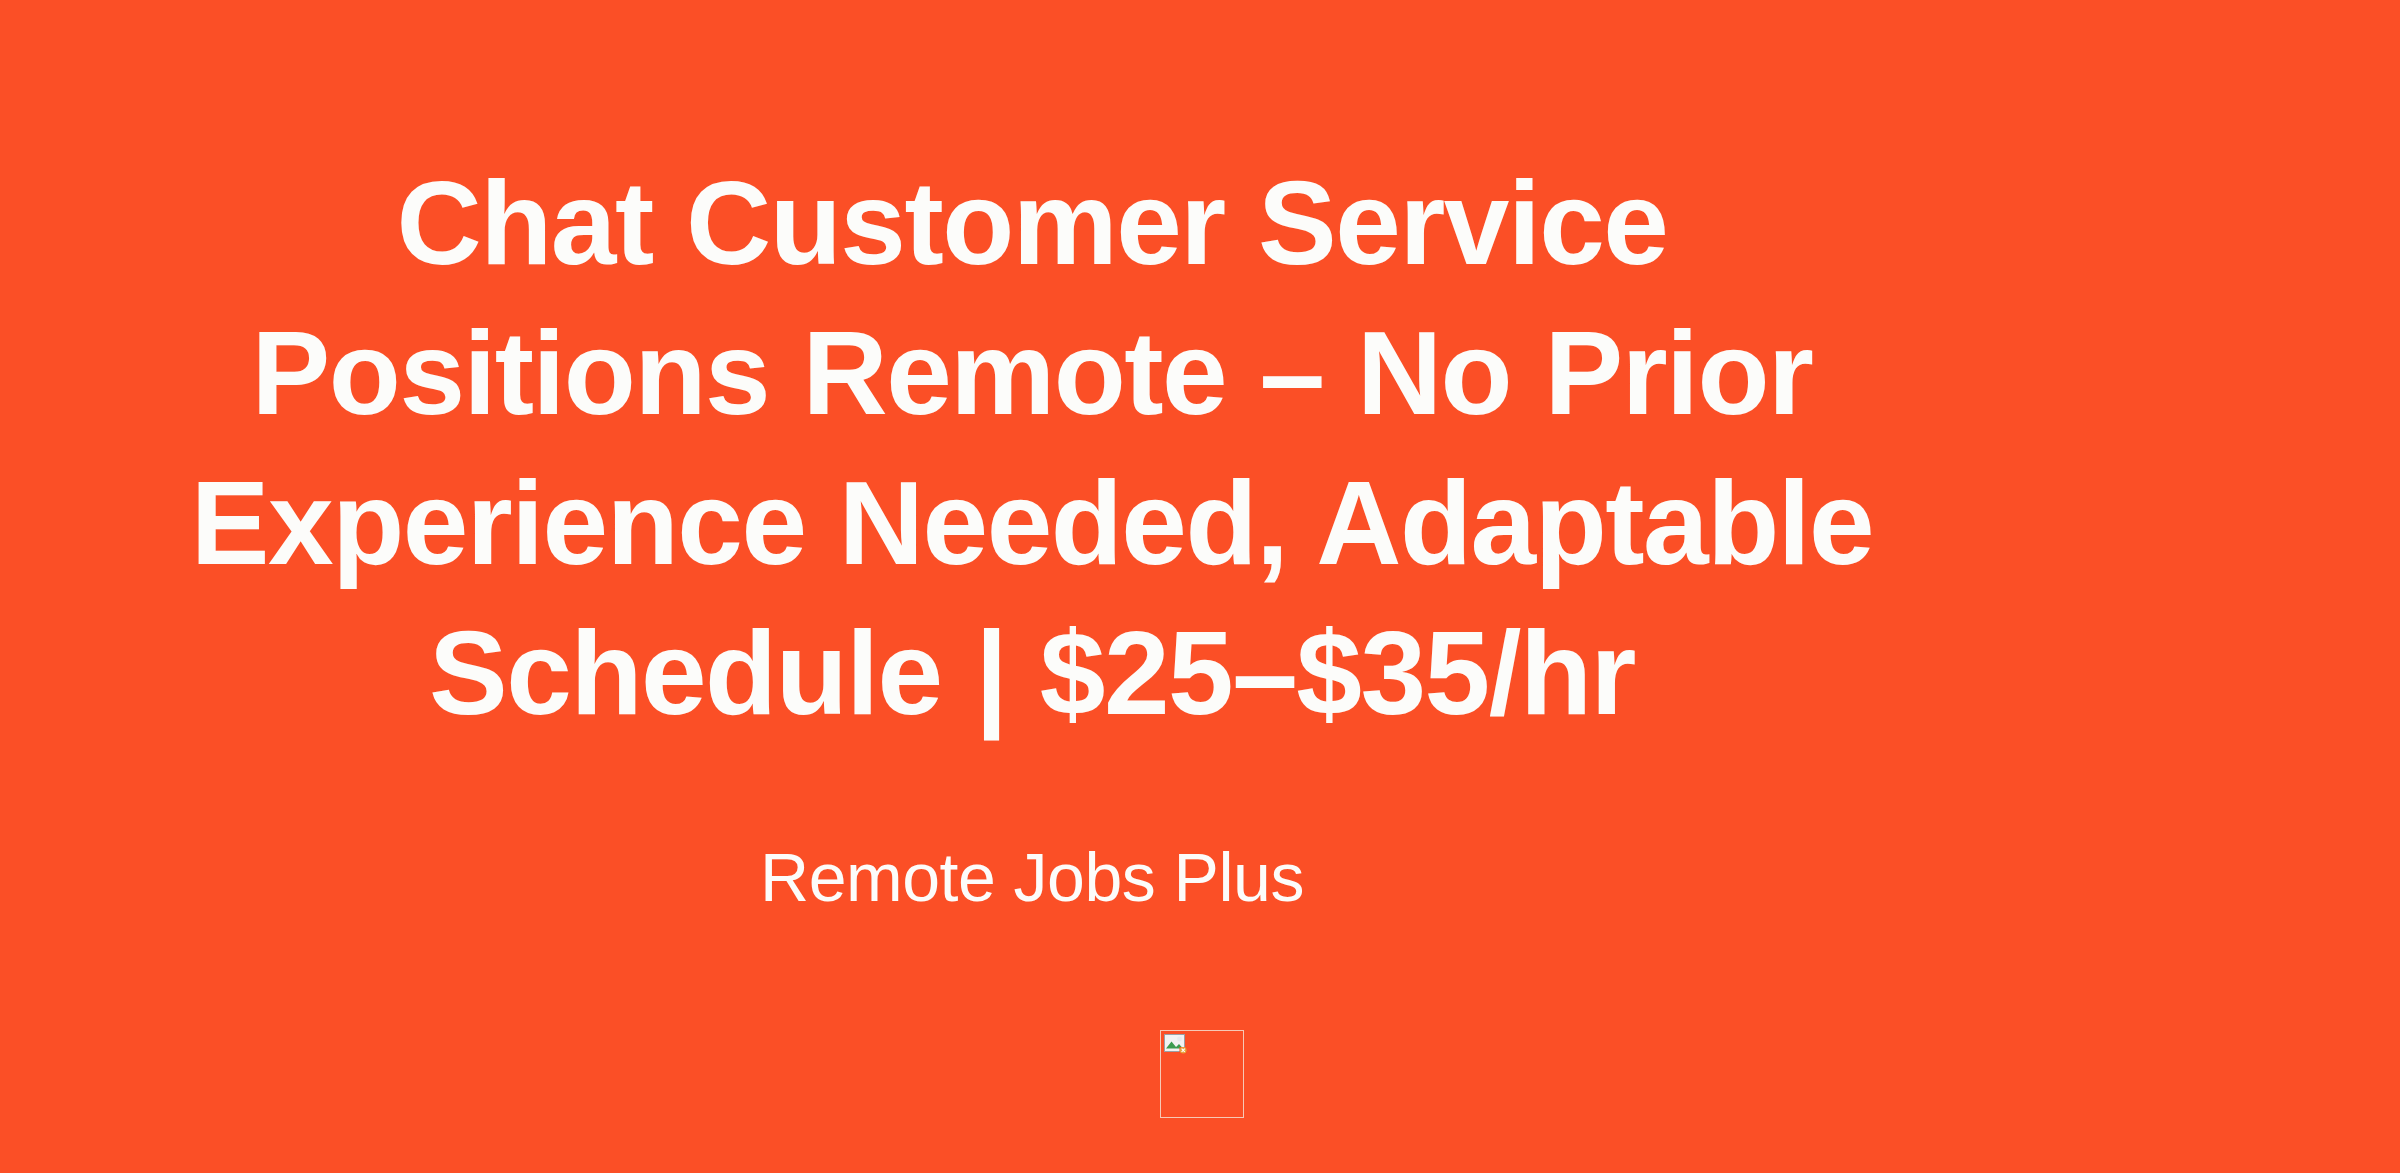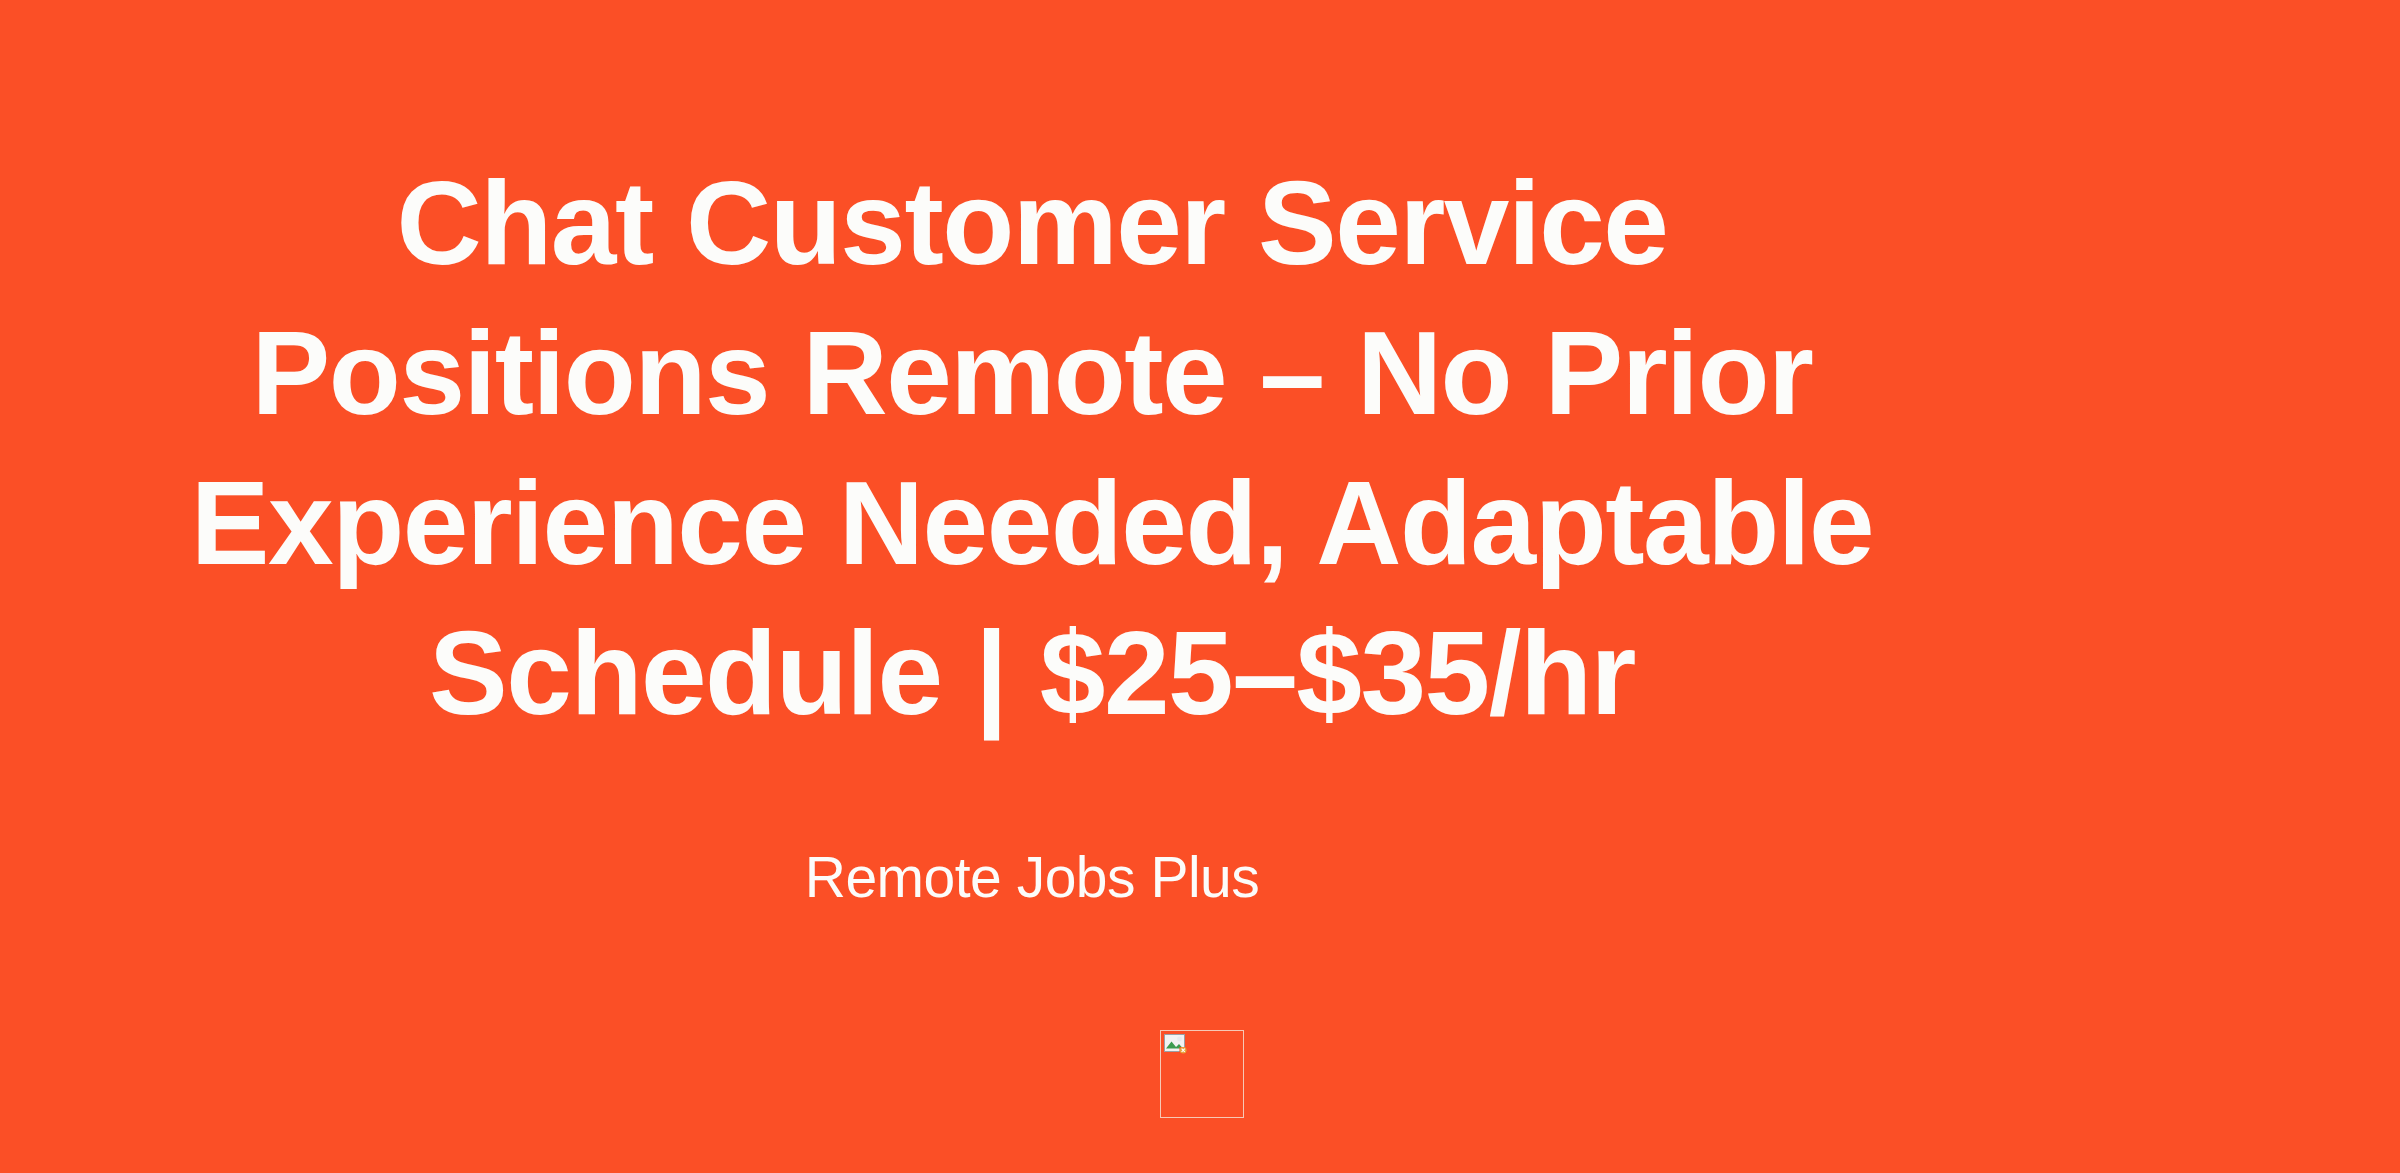--- a/index.html
+++ b/index.html
@@ -38,21 +38,21 @@
     letter-spacing: -1.5px;
     word-spacing: 2px;
   }
 
   .subtitle {
     margin-top: 14px;
     text-align: center;
     color: #FCFCFA;
     font-family: "Liberation Sans", sans-serif;
     font-weight: 400;
-    font-size: 57px;
+    font-size: 68px;
     line-height: 72px;
     letter-spacing: -0.5px;
   }
 
   .media-slot {
     position: absolute;
     left: 1160px;
     top: 1030px;
     width: 84px;
     height: 88px;

